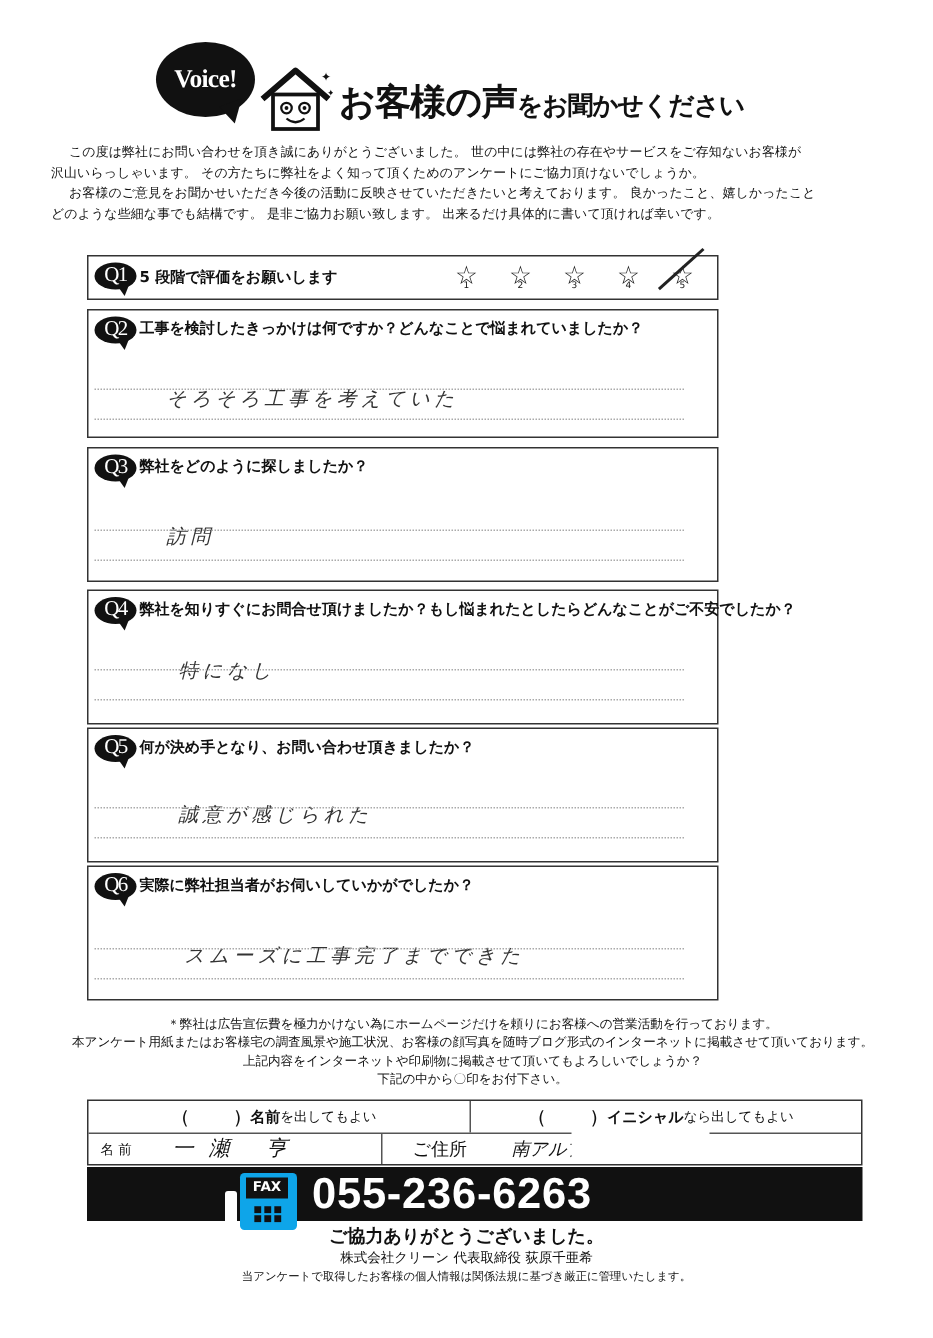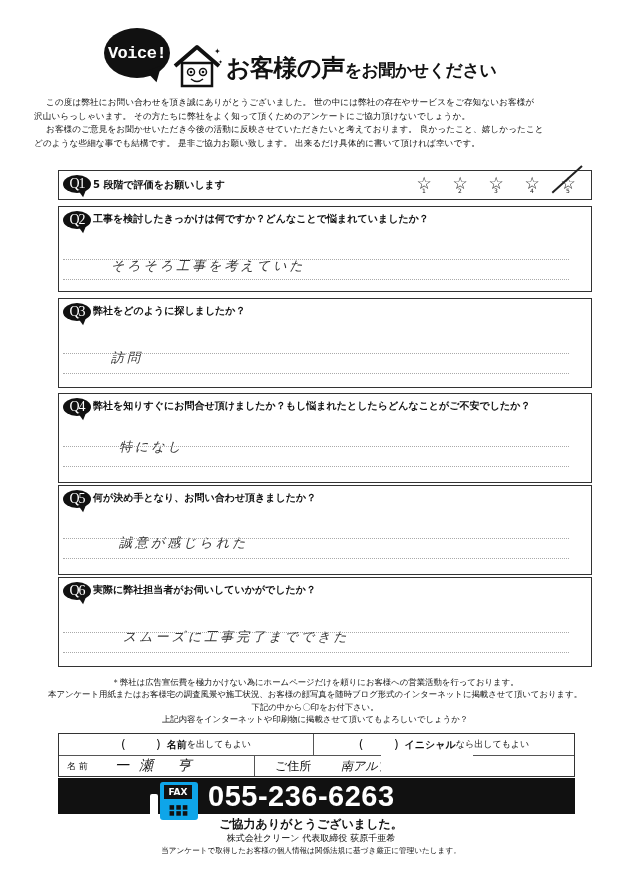--- a/index.html
+++ b/index.html
@@ -8,21 +8,21 @@
     font-family: "DejaVu Sans", "Liberation Sans", sans-serif; color: #111;
     overflow: hidden;
   }
   .abs { position: absolute; }
 
   
   .voice-bubble {
     left: 104px; top: 28px; width: 66px; height: 50px; background: #111;
     border-radius: 50%; color: #fff; font-weight: bold; font-size: 17px;
     display: flex; align-items: center; justify-content: center;
-    font-family: Liberation Mono, monospace; letter-spacing: -0.5px;
+    font-family: Liberation Serif, serif; letter-spacing: -0.5px;
   }
   .voice-tail {
     left: 148px; top: 68px; width: 0; height: 0;
     border-left: 6px solid transparent; border-right: 10px solid transparent;
     border-top: 14px solid #111; transform: rotate(-20deg);
   }
   .house { left: 172px; top: 44px; width: 50px; height: 44px; }
   .title-main {
     left: 226px; top: 52px; font-size: 24px; font-weight: bold; white-space: nowrap;
     letter-spacing: -0.5px;
@@ -31,21 +31,21 @@
 
   .intro {
     left: 34px; top: 96px; width: 560px; font-size: 8.6px; line-height: 13.5px;
     letter-spacing: 0.1px;
   }
   .intro p { white-space: nowrap; }
   .indent { padding-left: 12px; }
 
   
   .qbox {
-    position: absolute; left: 58px; width: 534px;
+    position: absolute; left: 58px; width: 421px;
     border: 1.5px solid #333; background: #fff;
   }
   .qbadge {
     position: absolute; left: 4px; top: 4px; width: 28px; height: 18px;
     background: #111; color: #fff; border-radius: 50%;
     font-family: "Liberation Serif", serif; font-size: 14px; line-height: 18px;
     text-align: center; letter-spacing: -1px;
   }
   .qbadge::after {
     content: ""; position: absolute; left: 16px; top: 14px;
@@ -186,22 +186,22 @@
   <div class="qbadge">Q6</div>
   <div class="qtext">実際に弊社担当者がお伺いしていかがでしたか？</div>
   <div class="answer" style="left:64px; top:34px;">スムーズに工事完了までできた</div>
   <div class="dotline" style="top:54px;"></div>
   <div class="dotline" style="top:74px;"></div>
 </div>
 
 <div class="abs notes">
   <p>＊弊社は広告宣伝費を極力かけない為にホームページだけを頼りにお客様への営業活動を行っております。</p>
   <p>本アンケート用紙またはお客様宅の調査風景や施工状況、お客様の顔写真を随時ブログ形式のインターネットに掲載させて頂いております。</p>
+  <p>上記内容をインターネットや印刷物に掲載させて頂いてもよろしいでしょうか？</p>
   <p>下記の中から〇印をお付下さい。</p>
-  <p>上記内容をインターネットや印刷物に掲載させて頂いてもよろしいでしょうか？</p>
 </div>
 
 <div class="abs perm">
   <div class="perm-row">
     <div class="cell" style="width:255px; justify-content:center; border-right:1px solid #555;">
       <span class="paren">(        )</span>
       <span class="bold" style="margin-left:6px;">名前</span>
       <span style="font-size:9px;">を出してもよい</span>
     </div>
     <div class="cell" style="flex:1; justify-content:center;">

